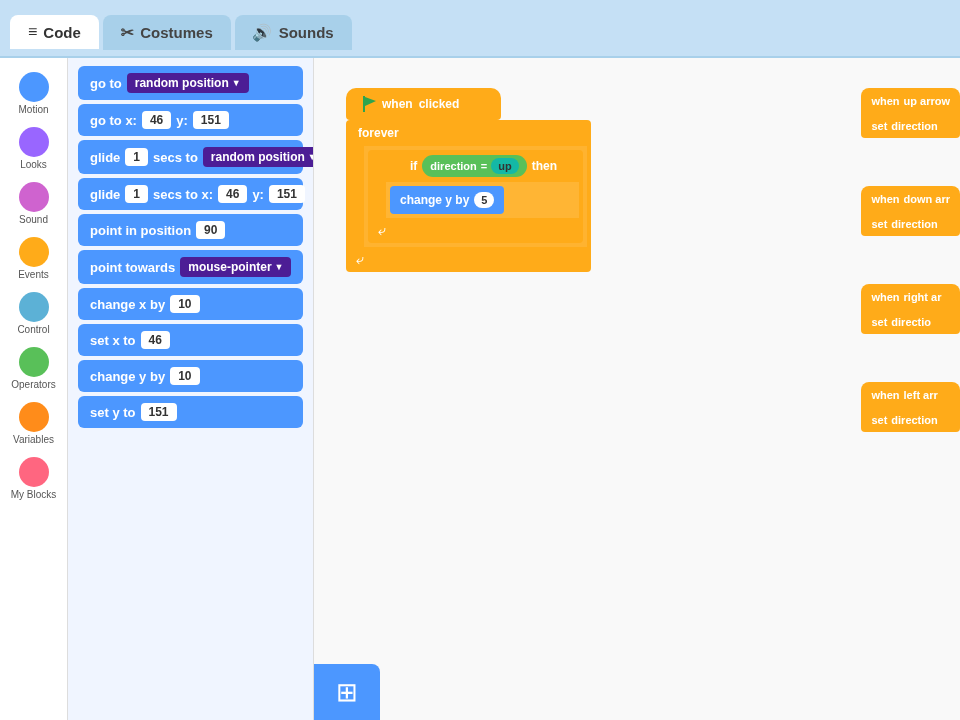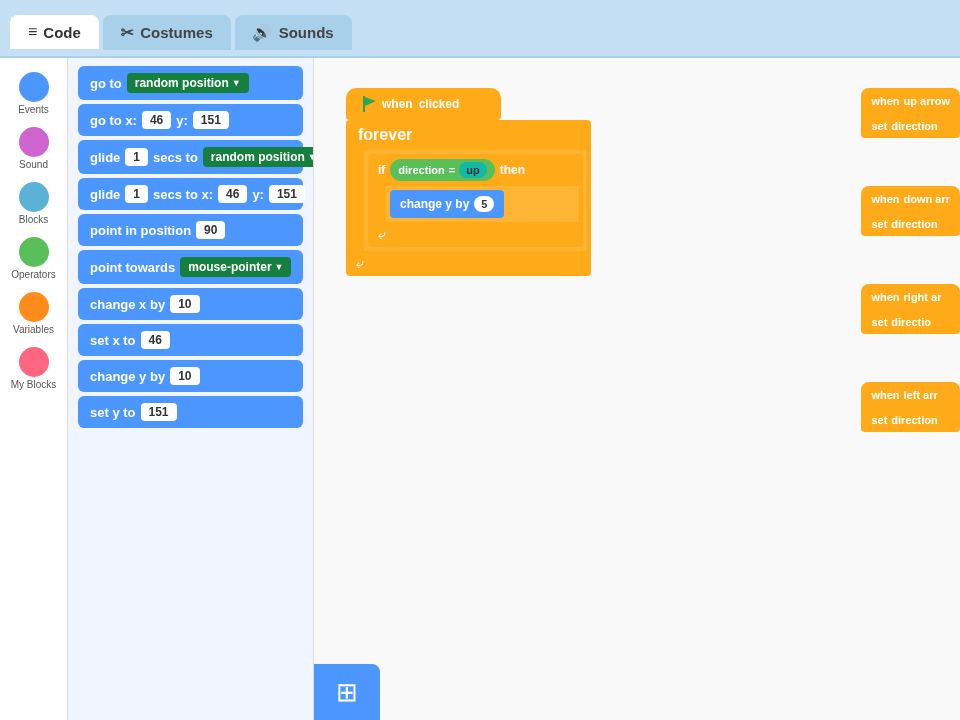--- a/index.html
+++ b/index.html
@@ -111,21 +111,21 @@
     .block-value {
       background: #fff;
       color: #333;
       border-radius: 4px;
       padding: 2px 8px;
       font-size: 12px;
       font-weight: 700;
     }
 
     .block-dropdown {
-      background: #15803d;
+      background: #4c1d95;
       color: #fff;
       border-radius: 4px;
       padding: 3px 8px;
       font-size: 12px;
       font-weight: 600;
       display: inline-flex;
       align-items: center;
       gap: 3px;
     }
     .block-dropdown::after {
@@ -170,29 +170,37 @@
     <span class="tab-icon">🔊</span>
     <span>Sounds</span>
   </div>
 </div>
 
 <div class="main-layout">
 
   <div class="categories">
     <div class="category-item">
       <div class="category-dot" style="background:#4c97ff;"></div>
-      <span class="category-label">Events</span>
+      <span class="category-label">Motion</span>
+    </div>
+    <div class="category-item">
+      <div class="category-dot" style="background:#9966ff;"></div>
+      <span class="category-label">Looks</span>
     </div>
     <div class="category-item">
       <div class="category-dot" style="background:#cf63cf;"></div>
       <span class="category-label">Sound</span>
     </div>
     <div class="category-item">
+      <div class="category-dot" style="background:#ffab19;"></div>
+      <span class="category-label">Events</span>
+    </div>
+    <div class="category-item">
       <div class="category-dot" style="background:#5cb1d6;"></div>
-      <span class="category-label">Blocks</span>
+      <span class="category-label">Control</span>
     </div>
     <div class="category-item">
       <div class="category-dot" style="background:#59c059;"></div>
       <span class="category-label">Operators</span>
     </div>
     <div class="category-item">
       <div class="category-dot" style="background:#ff8c1a;"></div>
       <span class="category-label">Variables</span>
     </div>
     <div class="category-item">
@@ -290,30 +298,30 @@
           <span>clicked</span>
         </div>
       </div>
 
       <div style="
         background:#ffab19;
         border-radius:4px;
         min-width:235px;
         margin-top:0;
       ">
-        <div style="padding:6px 12px; color:#fff; font-size:16px; font-weight:700;">forever</div>
+        <div style="padding:6px 12px; color:#fff; font-size:12px; font-weight:700;">forever</div>
 
         <div style="margin-left:18px; margin-right:4px; background:rgba(255,255,255,0.1); padding:4px;">
 
           <div style="
             background:#ffab19;
             border-radius:4px;
             min-width:215px;
           ">
-            <div style="padding:5px 10px; color:#fff; font-size:12px; font-weight:700; display:flex; align-items:center; gap:5px;">
+            <div style="padding:5px 10px; color:#fff; font-size:12px; font-weight:700; display:flex; align-items:center; gap:5px;margin-left:32px;">
               <span>if</span>
 
               <div style="
                 background:#59c059;
                 border-radius:20px;
                 padding:3px 8px;
                 color:#fff;
                 font-size:11px;
                 font-weight:700;
                 display:inline-flex;

